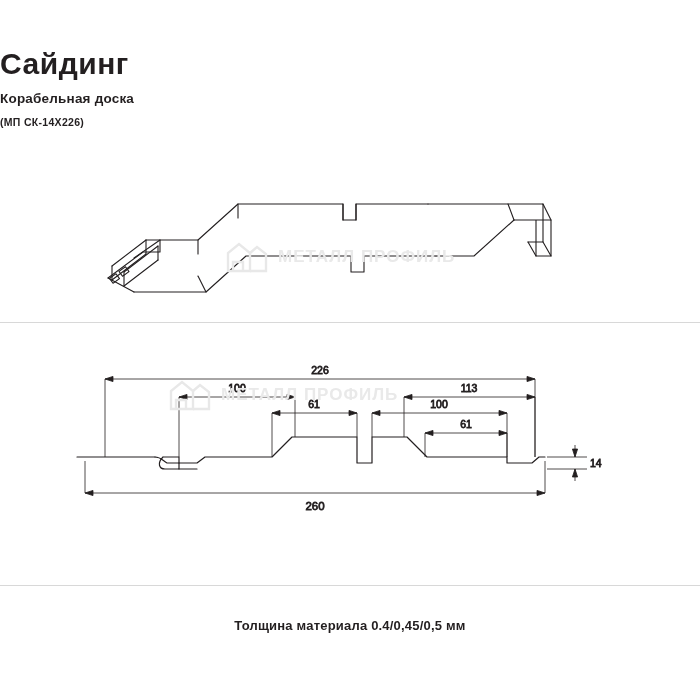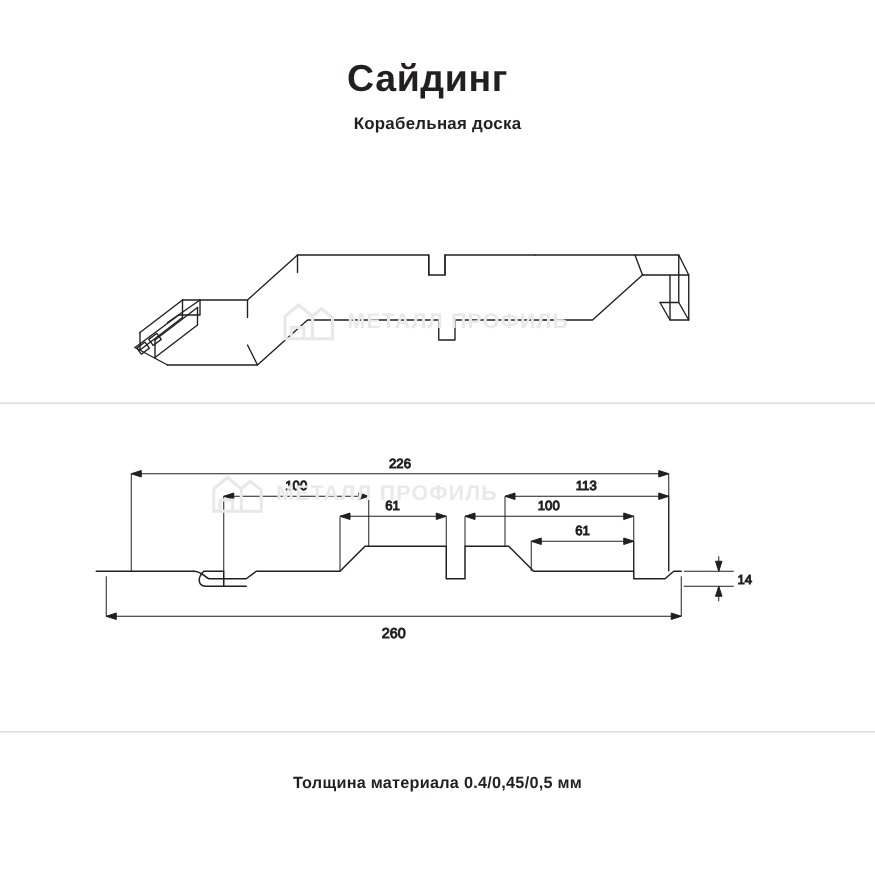--- a/index.html
+++ b/index.html
@@ -14,37 +14,35 @@
     overflow: hidden;
   }
   .sheet {
     position: absolute;
     inset: 0;
   }
   
   .header {
     position: absolute;
     top: 48px;
-    left: 12px;
+    left: 0;
     width: 660px;
-    text-align: center;
   }
   .title {
     font-size: 30px;
     font-weight: bold;
     letter-spacing: 0.5px;
     line-height: 1.05;
     margin: 0;
   }
   .subtitle {
     font-size: 13.5px;
     font-weight: bold;
     margin-top: 11px;
     letter-spacing: 0.2px;
-    margin-left: 16px;
   }
   .code {
     font-size: 10.5px;
     font-weight: bold;
     margin-top: 10px;
     letter-spacing: 0.3px;
   }
   
   .rule {
     position: absolute;
@@ -100,20 +98,21 @@
   }
 </style>
 </head>
 <body>
 
 <div class="sheet">
 
   <div class="header">
     <div class="title">Сайдинг</div>
     <div class="subtitle">Корабельная доска</div>
+    <div class="code">(МП СК-14Х226)</div>
   </div>
 
   <div class="rule top"></div>
   <div class="rule bottom"></div>
 
   <div class="iso">
     <svg width="500" height="130" viewBox="0 0 500 130">
       <g fill="none" stroke="#231f20" stroke-width="1.1" stroke-linejoin="round" stroke-linecap="round">
 
         <path d="M20,98 L55,72 L72,72 L72,60 L58,60"></path>

